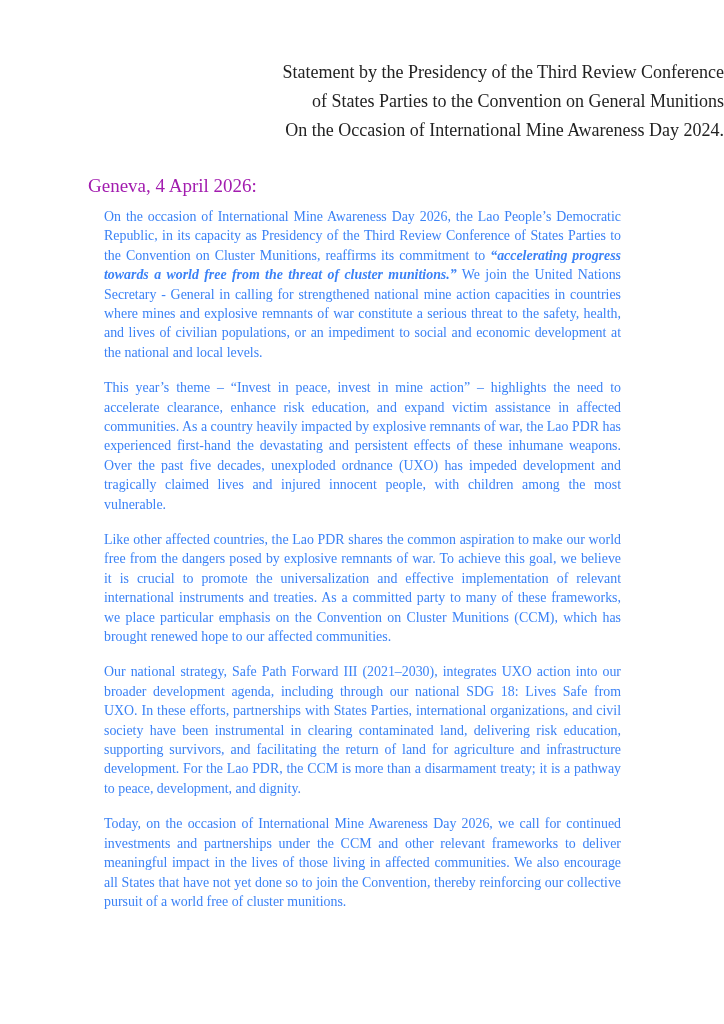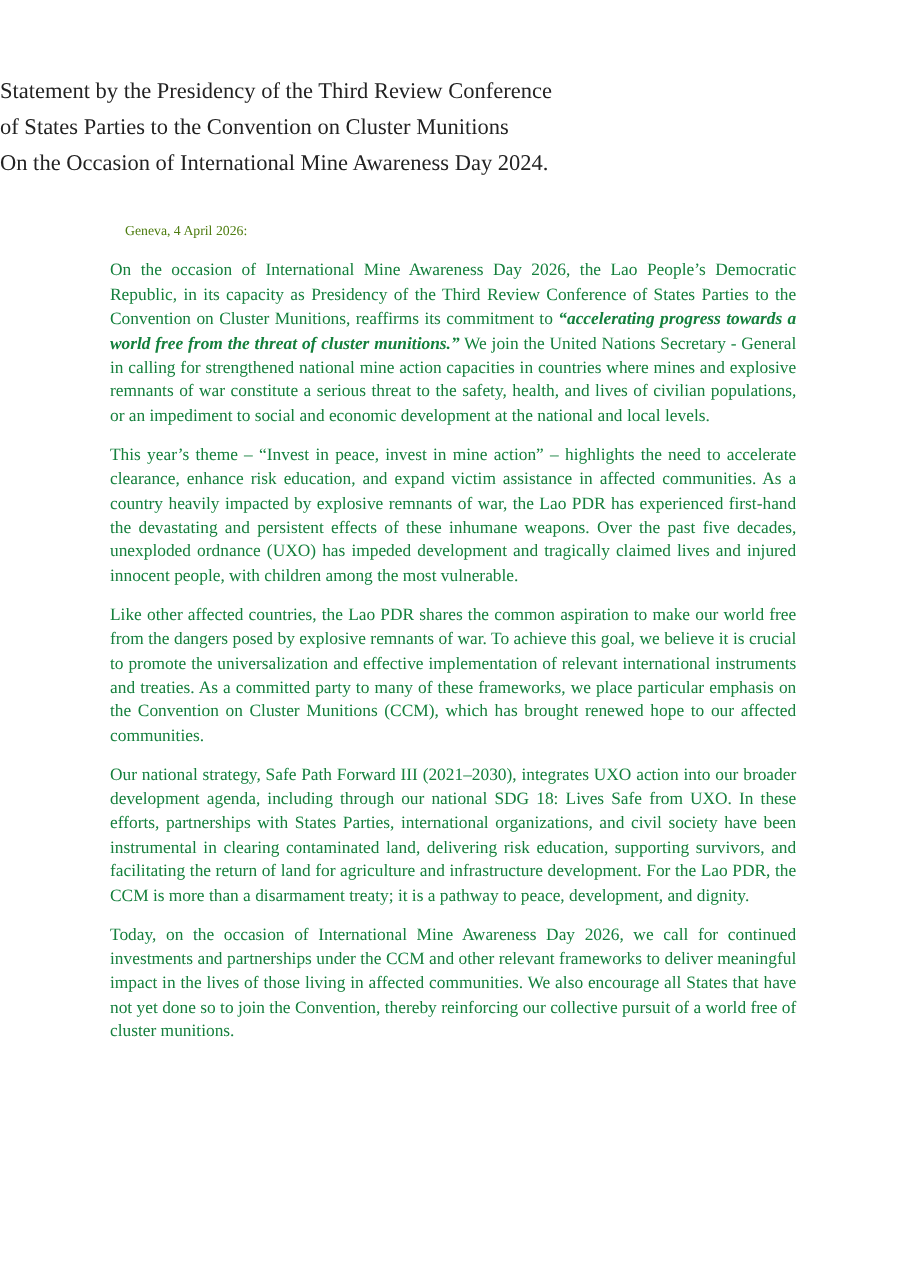--- a/index.html
+++ b/index.html
@@ -13,56 +13,56 @@
     height: 1024px;
     background: #ffffff;
     font-family: "Liberation Serif", "DejaVu Serif", serif;
     color: #1e1e1e;
     overflow: hidden;
     box-sizing: border-box;
   }
   .doc-title {
     margin: 0;
     padding-top: 58px;
-    text-align: left;
+    text-align: right;
     font-size: 18px;
     font-weight: 400;
     line-height: 29px;
     color: #222222;
   }
   .content {
     margin-left: 88px;
     margin-right: 87px;
   }
   .dateline {
-    margin: 12px;
+    margin: 0;
     margin-top: 31px;
-    font-size: 11px;
+    font-size: 19px;
     line-height: 19.4px;
-    color: #4d7c0f;
+    color: #a21caf;
   }
   .body-para {
-    margin: 0;
+    margin: 16px;
     margin-top: 11.5px;
     font-size: 13.9px;
     line-height: 19.4px;
     text-align: justify;
-    color: #15803d;
+    color: #3b82f6;
   }
   .seg-normal { font-style: normal; font-weight: 400; }
   .seg-italic { font-weight: 400; }
   .seg-bold-italic { font-style: italic; font-weight: 700; }
 </style>
 </head>
 <body>
 
 <div class="page">
   <h1 class="doc-title">
     <div>Statement by the Presidency of the Third Review Conference</div>
-    <div>of States Parties to the Convention on Cluster Munitions</div>
+    <div>of States Parties to the Convention on General Munitions</div>
     <div>On the Occasion of International Mine Awareness Day 2024.</div>
   </h1>
   <div class="content">
     <p class="dateline">Geneva, 4 April 2026:</p>
     <div id="doc-body">
         <p class="body-para"><span class="seg-normal">On the occasion of International Mine Awareness Day 2026, the Lao People’s Democratic Republic, in its capacity as Presidency of the Third Review Conference of States Parties to the Convention on Cluster Munitions, reaffirms its commitment to </span><span class="seg-bold-italic">“accelerating progress towards a world free from the threat of cluster munitions.”</span><span class="seg-normal"> We join the United Nations Secretary - General in calling for strengthened national mine action capacities in countries where mines and explosive remnants of war constitute a serious threat to the safety, health, and lives of civilian populations, or an impediment to social and economic development at the national and local levels.</span></p>
         <p class="body-para"><span class="seg-normal">This year’s theme – “</span><span class="seg-italic">Invest in peace, invest in mine action</span><span class="seg-normal">” – highlights the need to accelerate clearance, enhance risk education, and expand victim assistance in affected communities. As a country heavily impacted by explosive remnants of war, the Lao PDR has experienced first-hand the devastating and persistent effects of these inhumane weapons. Over the past five decades, unexploded ordnance (UXO) has impeded development and tragically claimed lives and injured innocent people, with children among the most vulnerable.</span></p>
         <p class="body-para"><span class="seg-normal">Like other affected countries, the Lao PDR shares the common aspiration to make our world free from the dangers posed by explosive remnants of war. To achieve this goal, we believe it is crucial to promote the universalization and effective implementation of relevant international instruments and treaties. As a committed party to many of these frameworks, we place particular emphasis on the Convention on Cluster Munitions (CCM), which has brought renewed hope to our affected communities.</span></p>
         <p class="body-para"><span class="seg-normal">Our national strategy, </span><span class="seg-italic">Safe Path Forward III (2021–2030),</span><span class="seg-normal"> integrates UXO action into our broader development agenda, including through our national SDG 18: </span><span class="seg-italic">Lives Safe from UXO</span><span class="seg-normal">. In these efforts, partnerships with States Parties, international organizations, and civil society have been instrumental in clearing contaminated land, delivering risk education, supporting survivors, and facilitating the return of land for agriculture and infrastructure development. For the Lao PDR, the CCM is more than a disarmament treaty; it is a pathway to peace, development, and dignity.</span></p>
         <p class="body-para"><span class="seg-normal">Today, on the occasion of International Mine Awareness Day 2026, we call for continued investments and partnerships under the CCM and other relevant frameworks to deliver meaningful impact in the lives of those living in affected communities. We also encourage all States that have not yet done so to join the Convention, thereby reinforcing our collective pursuit of a world free of cluster munitions.</span></p>

